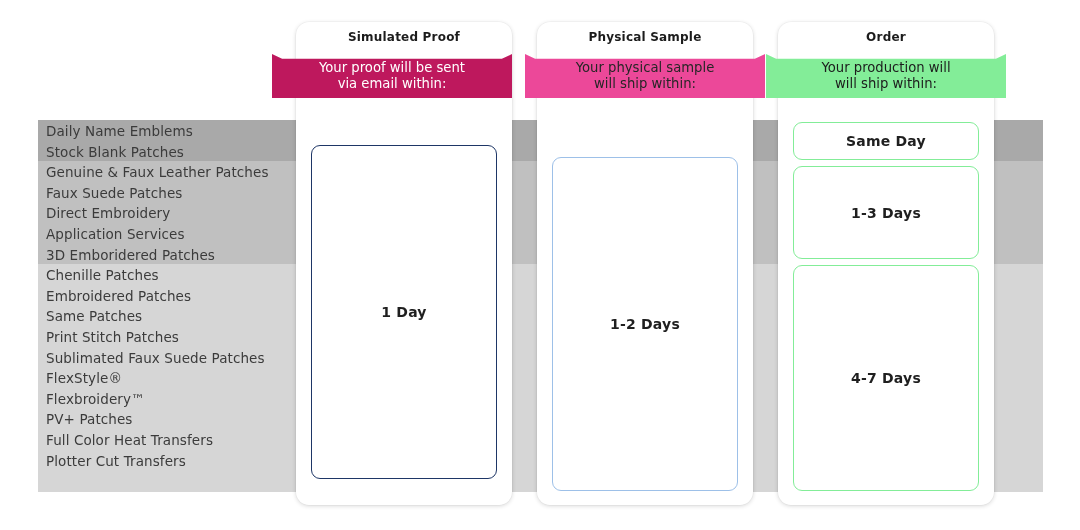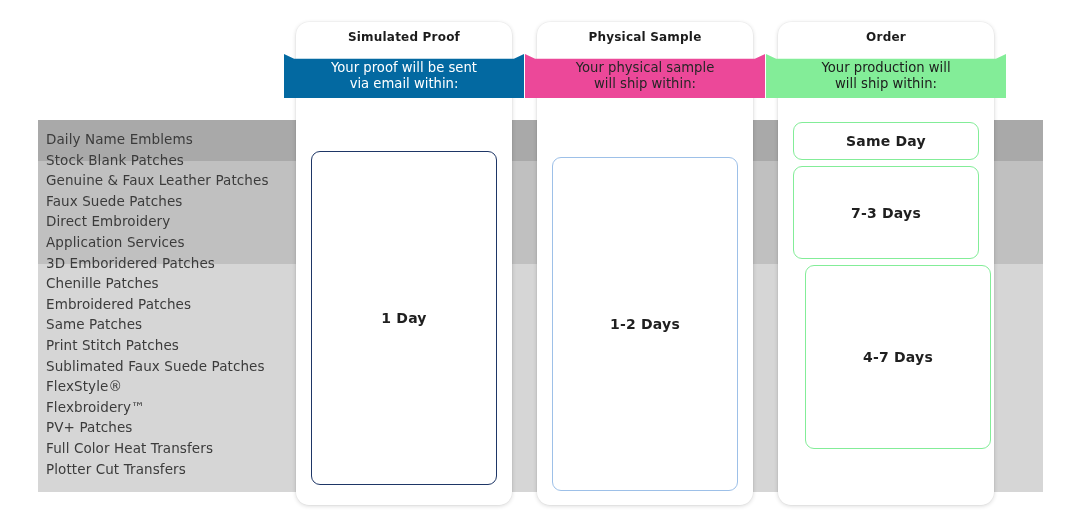--- a/index.html
+++ b/index.html
@@ -32,21 +32,20 @@
   .band.dark  { top: 0px;   height: 41px;  background: #a9a9a9; }
   .band.mid   { top: 41px;  height: 103px; background: #c0c0c0; }
   .band.light { top: 144px; height: 228px; background: #d6d6d6; }
 
   
   .product-list {
     position: absolute;
     left: 46px;
     top: 121px;
     width: 300px;
-    margin-top: 8px;
   }
   .product-row {
     height: 20.6px;
     line-height: 20.6px;
     font-size: 13.5px;
     color: #3b3b3b;
     white-space: nowrap;
     letter-spacing: 0.1px;
   }
 
@@ -86,61 +85,60 @@
     font-size: 13.2px;
     line-height: 16.5px;
     text-align: center;
     padding-top: 5.5px;
     box-sizing: border-box;
     clip-path: polygon(
       0% 0%, 4.2% 11%, 95.8% 11%, 100% 0%,
       100% 100%, 58% 100%, 50% 123%, 42% 100%, 0% 100%
     );
   }
-  .ribbon.r1 { left: 284px; background: #0369a1; }
+  .ribbon.r1 { left: 272px; background: #be185d; }
   .ribbon.r2 { left: 525px; background: #ec4899; color: #262626; }
   .ribbon.r3 { left: 766px; background: #83ed98; color: #1c1c1c; }
 
   
   .daybox {
     position: absolute;
     background: #ffffff;
     border-radius: 9px;
     display: flex;
     align-items: center;
     justify-content: center;
     font-weight: bold;
     color: #1f1f1f;
     box-sizing: border-box;
   }
   .daybox .dval { font-size: 14px; letter-spacing: 0.2px; }
 
   
   .box-1day {
-    left: 311px; top: 151px; width: 186px; height: 334px;
+    left: 311px; top: 145px; width: 186px; height: 334px;
     border: 1.6px solid #1e3666;
   }
   
   .box-12day {
     left: 552px; top: 157px; width: 186px; height: 334px;
     border: 1.6px solid #9dc0e8;
   }
   
   .box-same {
     left: 793px; top: 122px; width: 186px; height: 38px;
     border: 1.6px solid #83ed98;
   }
   .box-13 {
     left: 793px; top: 166px; width: 186px; height: 93px;
     border: 1.6px solid #83ed98;
   }
   .box-47 {
-    left: 793px; top: 265px; width: 186px; height: 184px;
+    left: 793px; top: 265px; width: 186px; height: 226px;
     border: 1.6px solid #83ed98;
-    margin-left: 12px;
   }
 </style>
 </head>
 <body>
 
 <div class="bands">
   <div class="band dark"></div>
   <div class="band mid"></div>
   <div class="band light"></div>
 </div>
@@ -191,17 +189,17 @@
   <div class="col-title">Order</div>
 </div>
 <div class="ribbon r3">
   <div>Your production will</div>
   <div>will ship within:</div>
 </div>
 <div class="daybox box-same">
   <span class="dval">Same Day</span>
 </div>
 <div class="daybox box-13">
-  <span class="dval">7-3 Days</span>
+  <span class="dval">1-3 Days</span>
 </div>
 <div class="daybox box-47">
   <span class="dval">4-7 Days</span>
 </div>
 
 </body></html>

